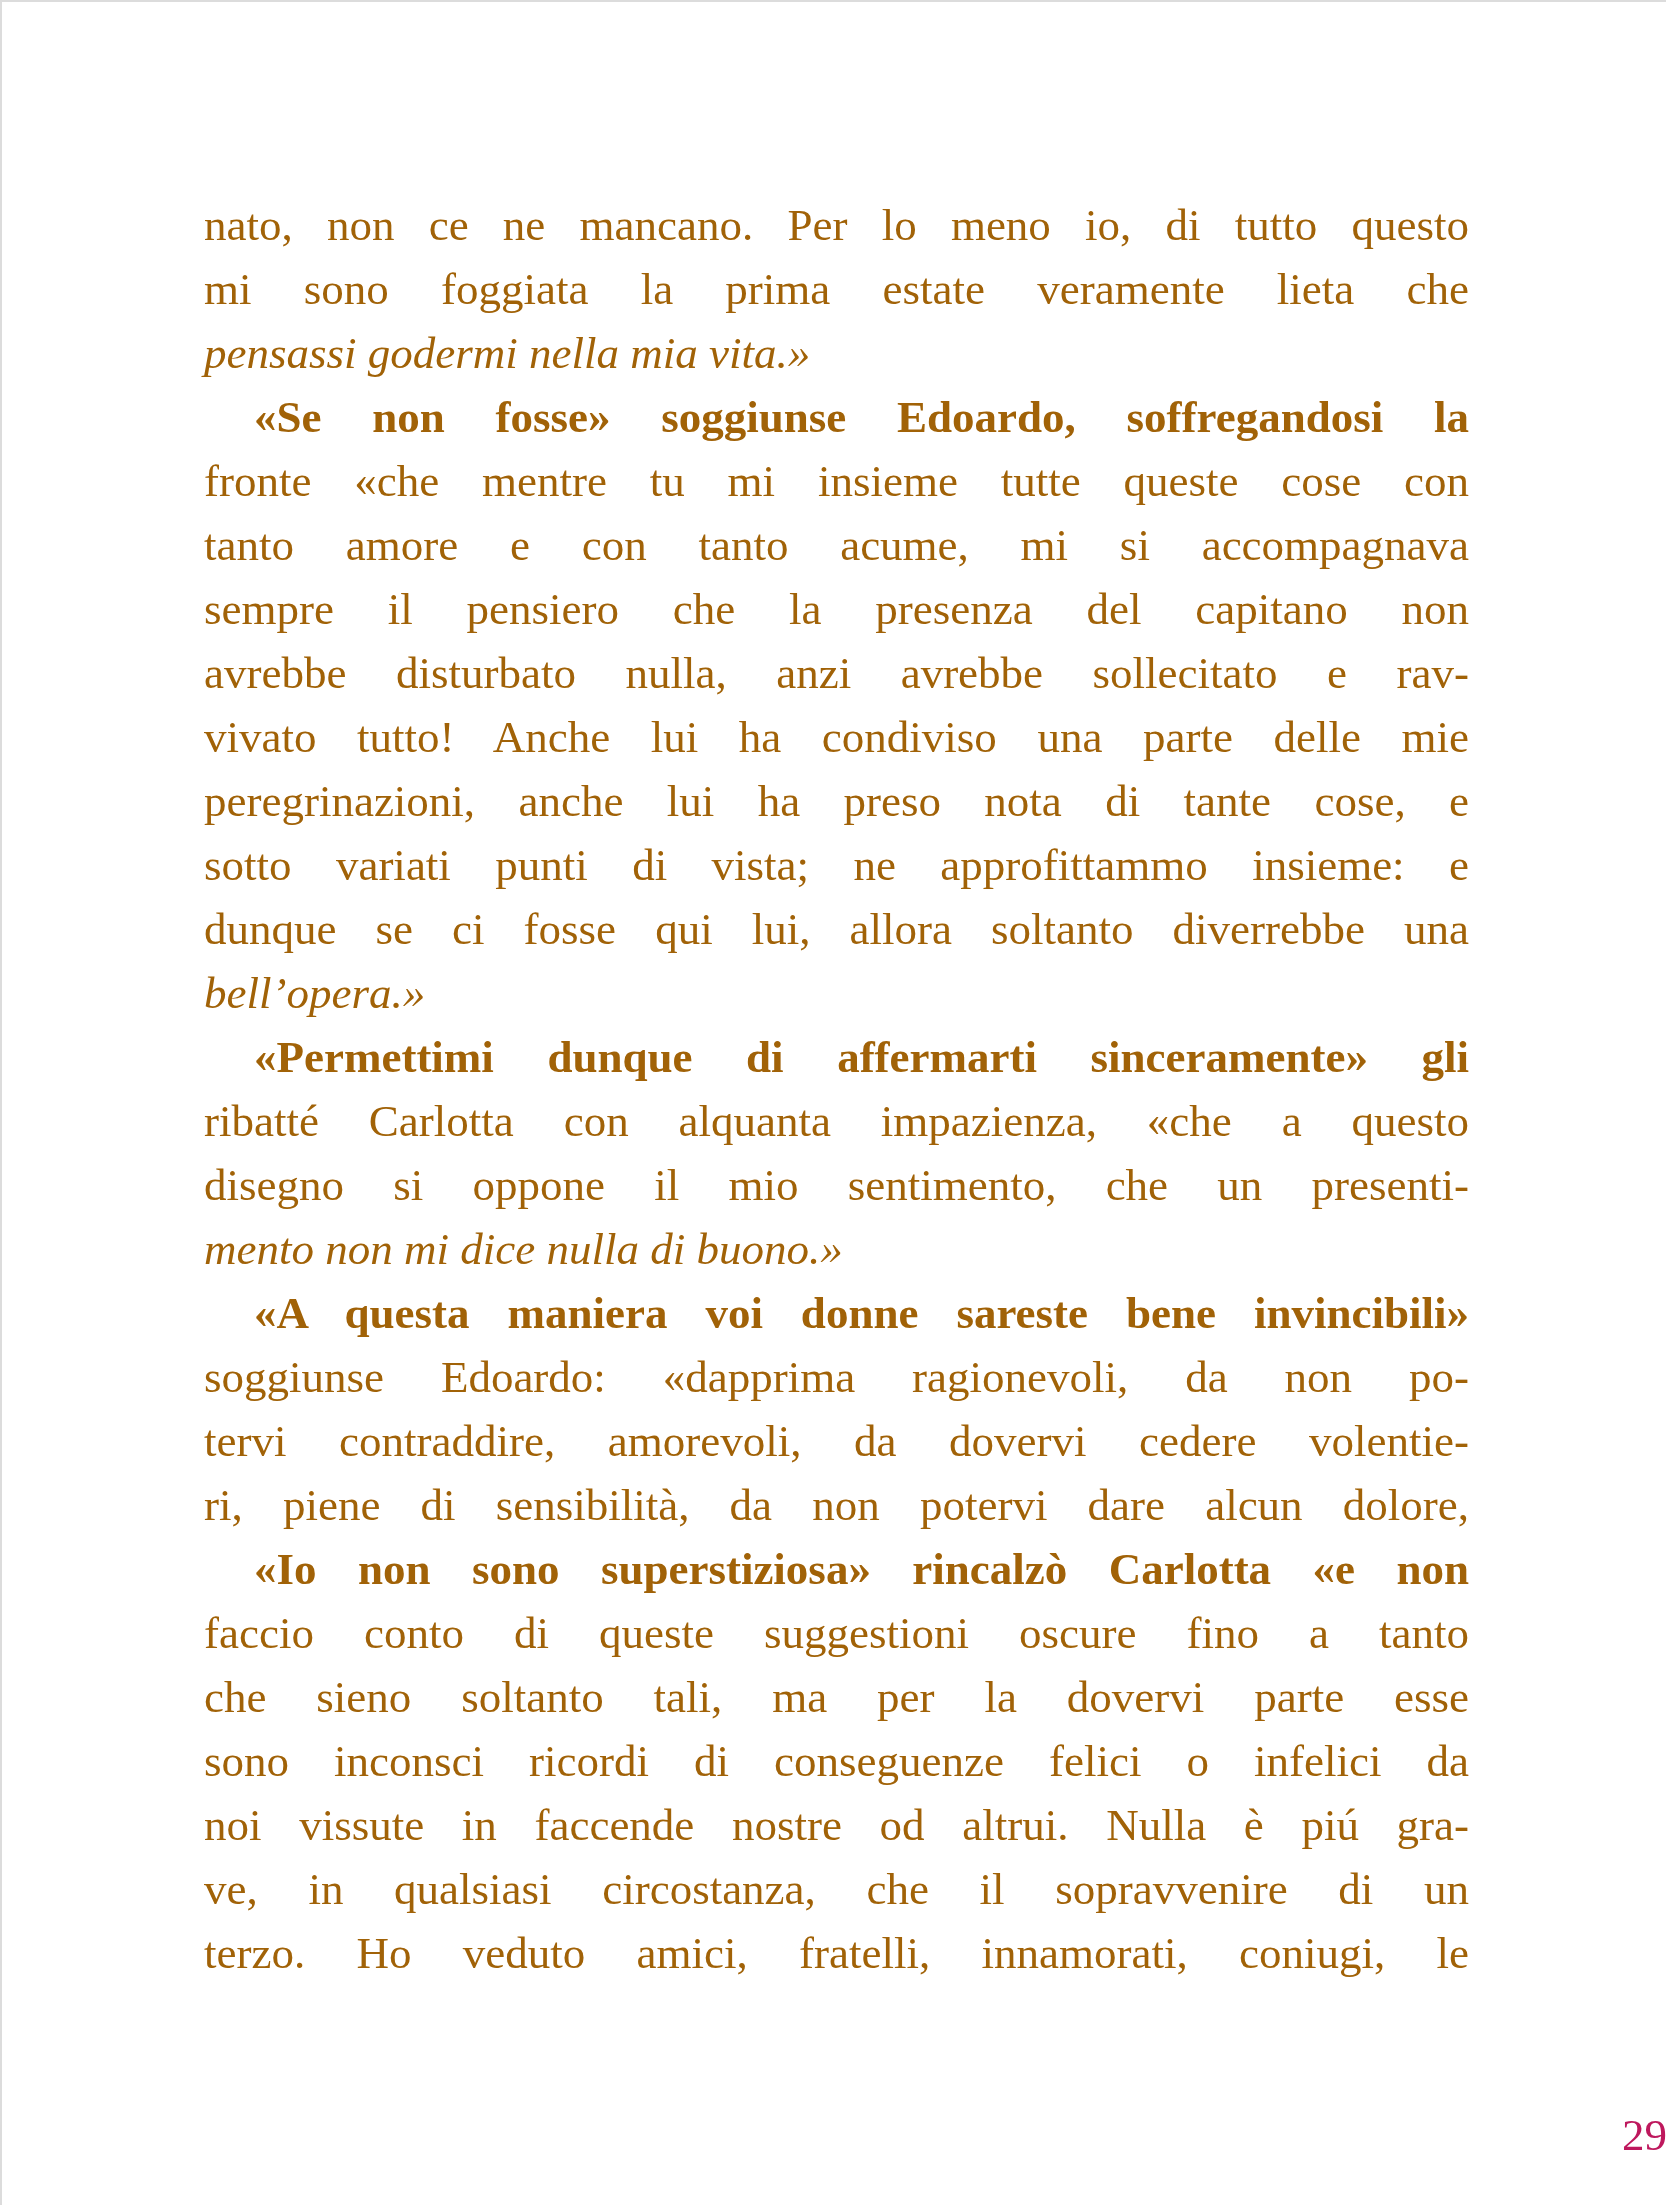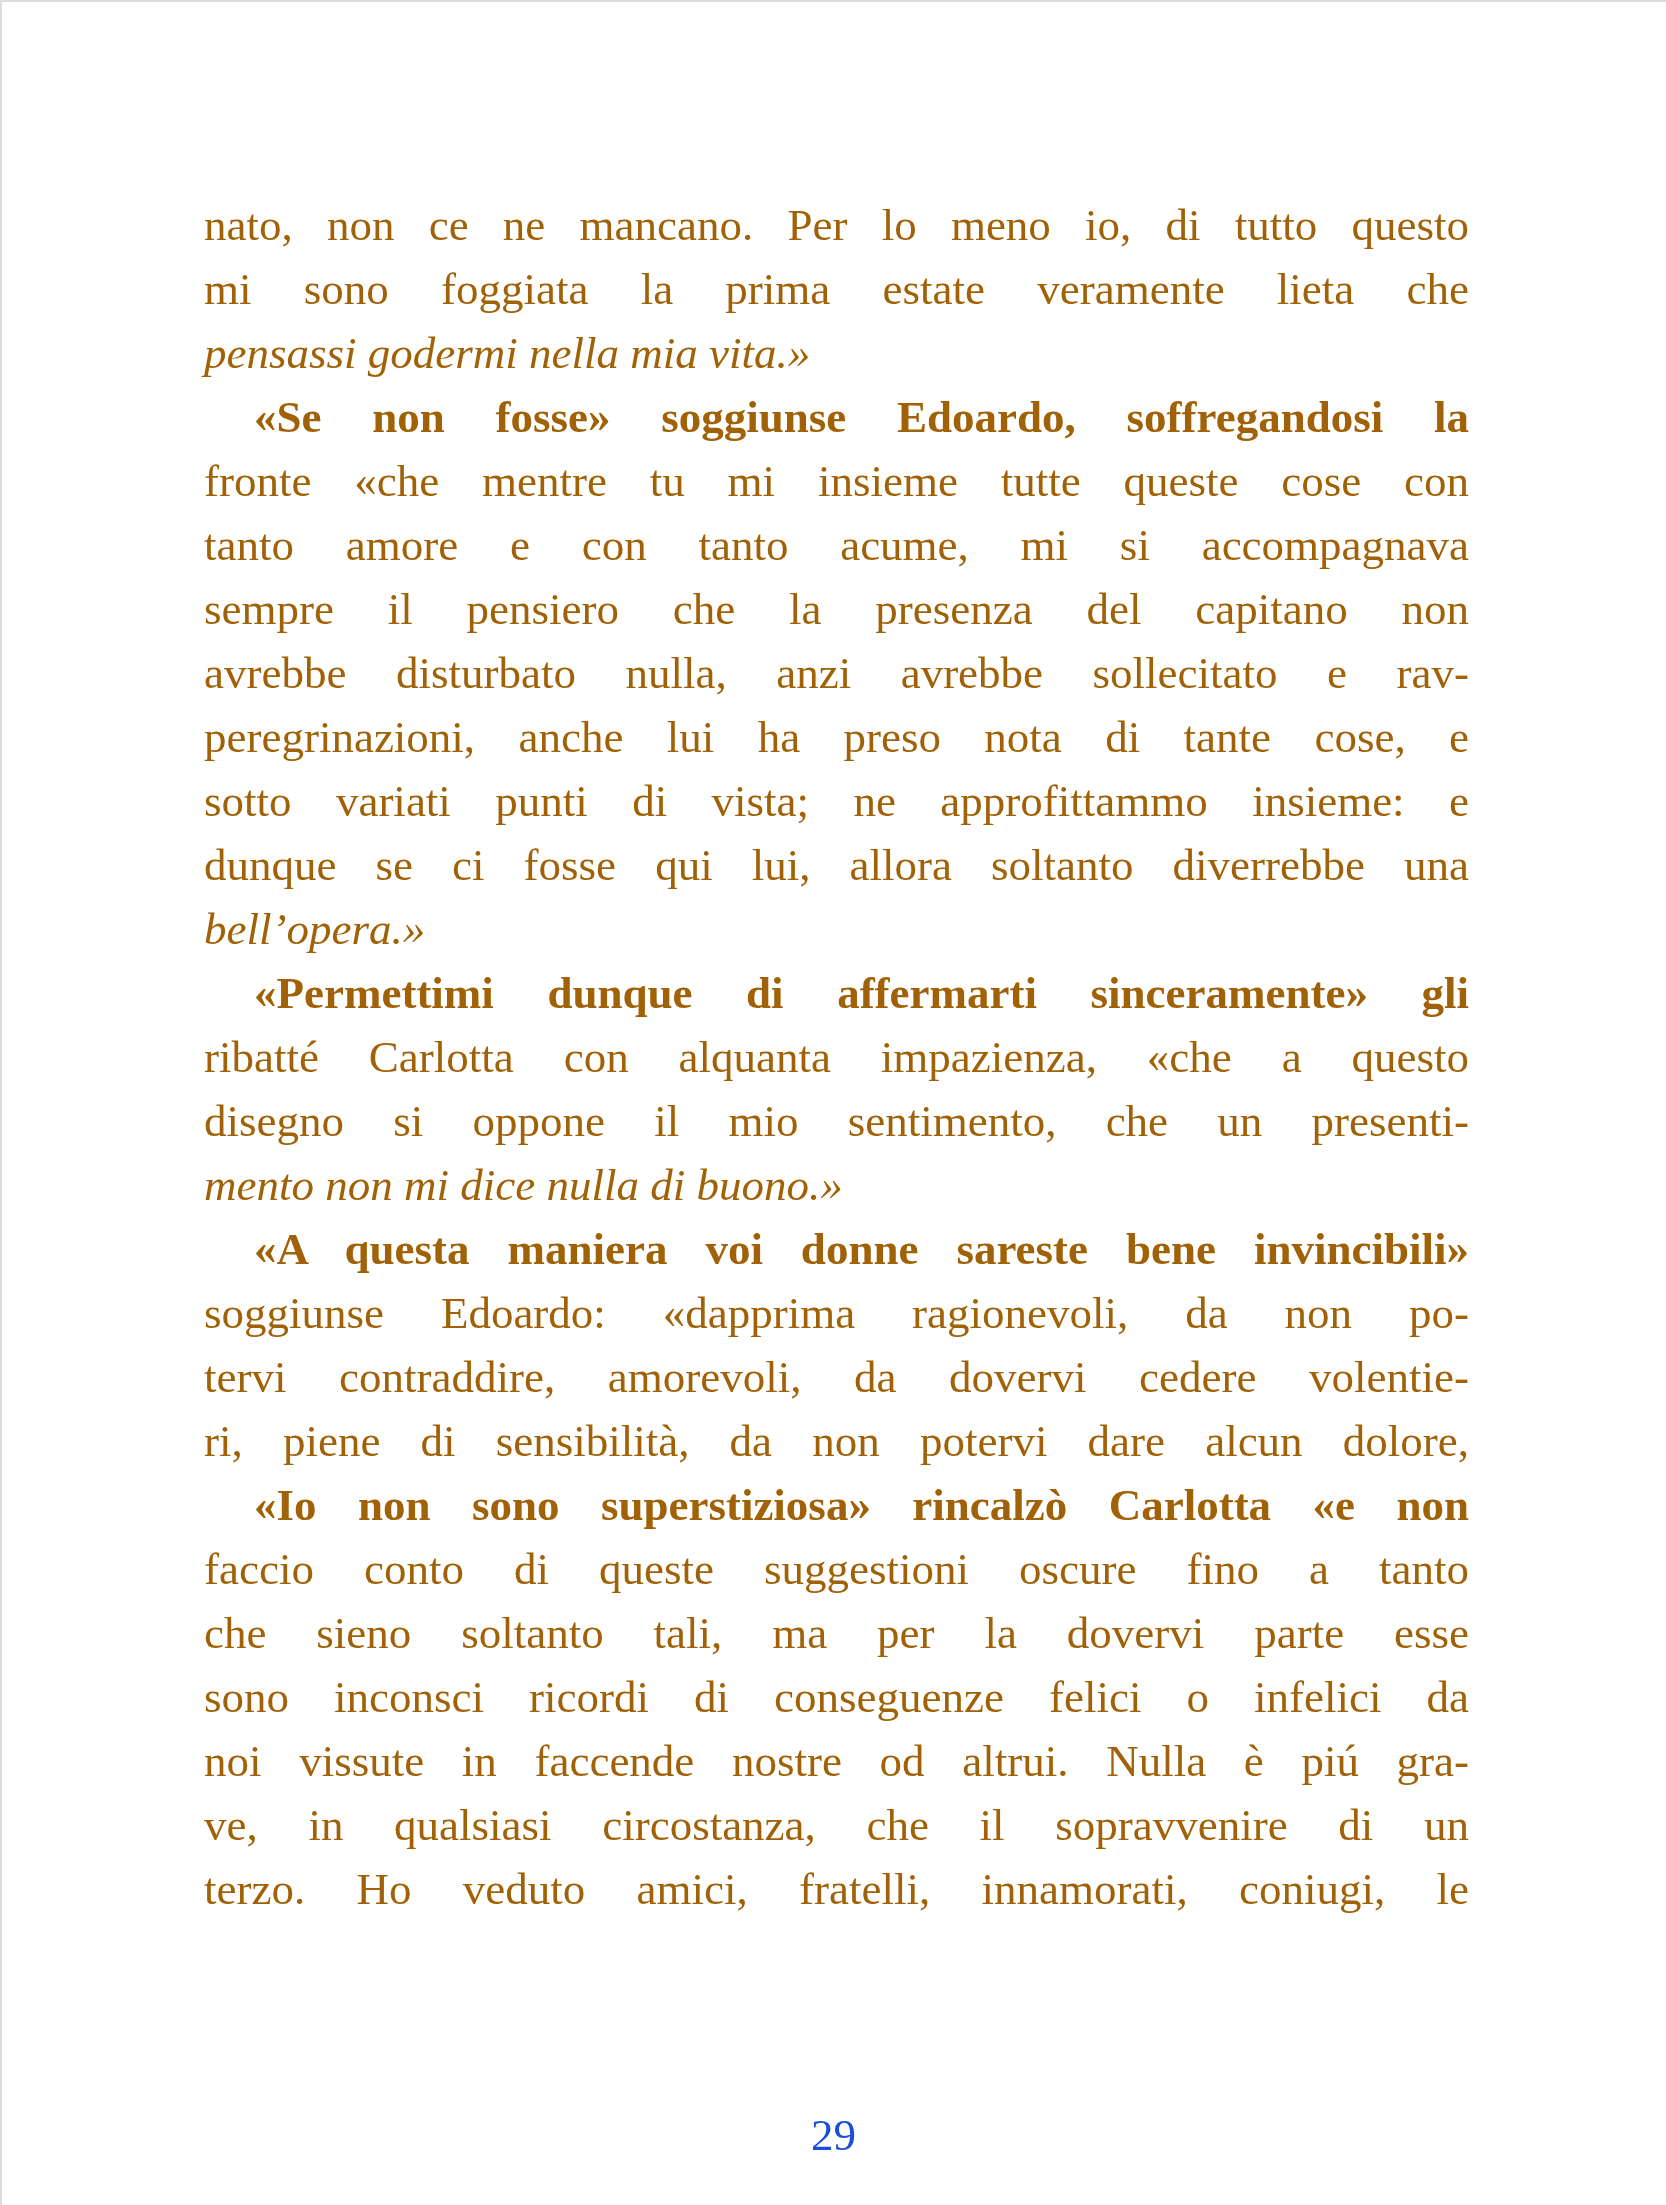--- a/index.html
+++ b/index.html
@@ -34,24 +34,24 @@
   .line.end {
     text-align-last: left;
     font-style: italic;
   }
   .line.indent { text-indent: 50px; font-weight: bold; }
 
   .page-number {
     position: absolute;
     top: 2103px; left: 0;
     width: 100%;
-    text-align: center;
+    text-align: right;
     font-size: 45px;
     line-height: 64px;
-    color: #1d4ed8;
+    color: #be185d;
   }
 </style>
 </head>
 <body>
 
 <div class="page">
   <div class="edge-top"></div>
   <div class="edge-left"></div>
 
   <main class="text-block">
@@ -61,20 +61,21 @@
       <span class="line">mi sono foggiata la prima estate veramente lieta che</span>
       <span class="line end">pensassi godermi nella mia vita.»</span>
     </p>
 
     <p class="para">
       <span class="line indent">«Se non fosse» soggiunse Edoardo, soffregandosi la</span>
       <span class="line">fronte «che mentre tu mi insieme tutte queste cose con</span>
       <span class="line">tanto amore e con tanto acume, mi si accompagnava</span>
       <span class="line">sempre il pensiero che la presenza del capitano non</span>
       <span class="line">avrebbe disturbato nulla, anzi avrebbe sollecitato e rav-</span>
+      <span class="line">vivato tutto! Anche lui ha condiviso una parte delle mie</span>
       <span class="line">peregrinazioni, anche lui ha preso nota di tante cose, e</span>
       <span class="line">sotto variati punti di vista; ne approfittammo insieme: e</span>
       <span class="line">dunque se ci fosse qui lui, allora soltanto diverrebbe una</span>
       <span class="line end">bell’opera.»</span>
     </p>
 
     <p class="para">
       <span class="line indent">«Permettimi dunque di affermarti sinceramente» gli</span>
       <span class="line">ribatté Carlotta con alquanta impazienza, «che a questo</span>
       <span class="line">disegno si oppone il mio sentimento, che un presenti-</span>

